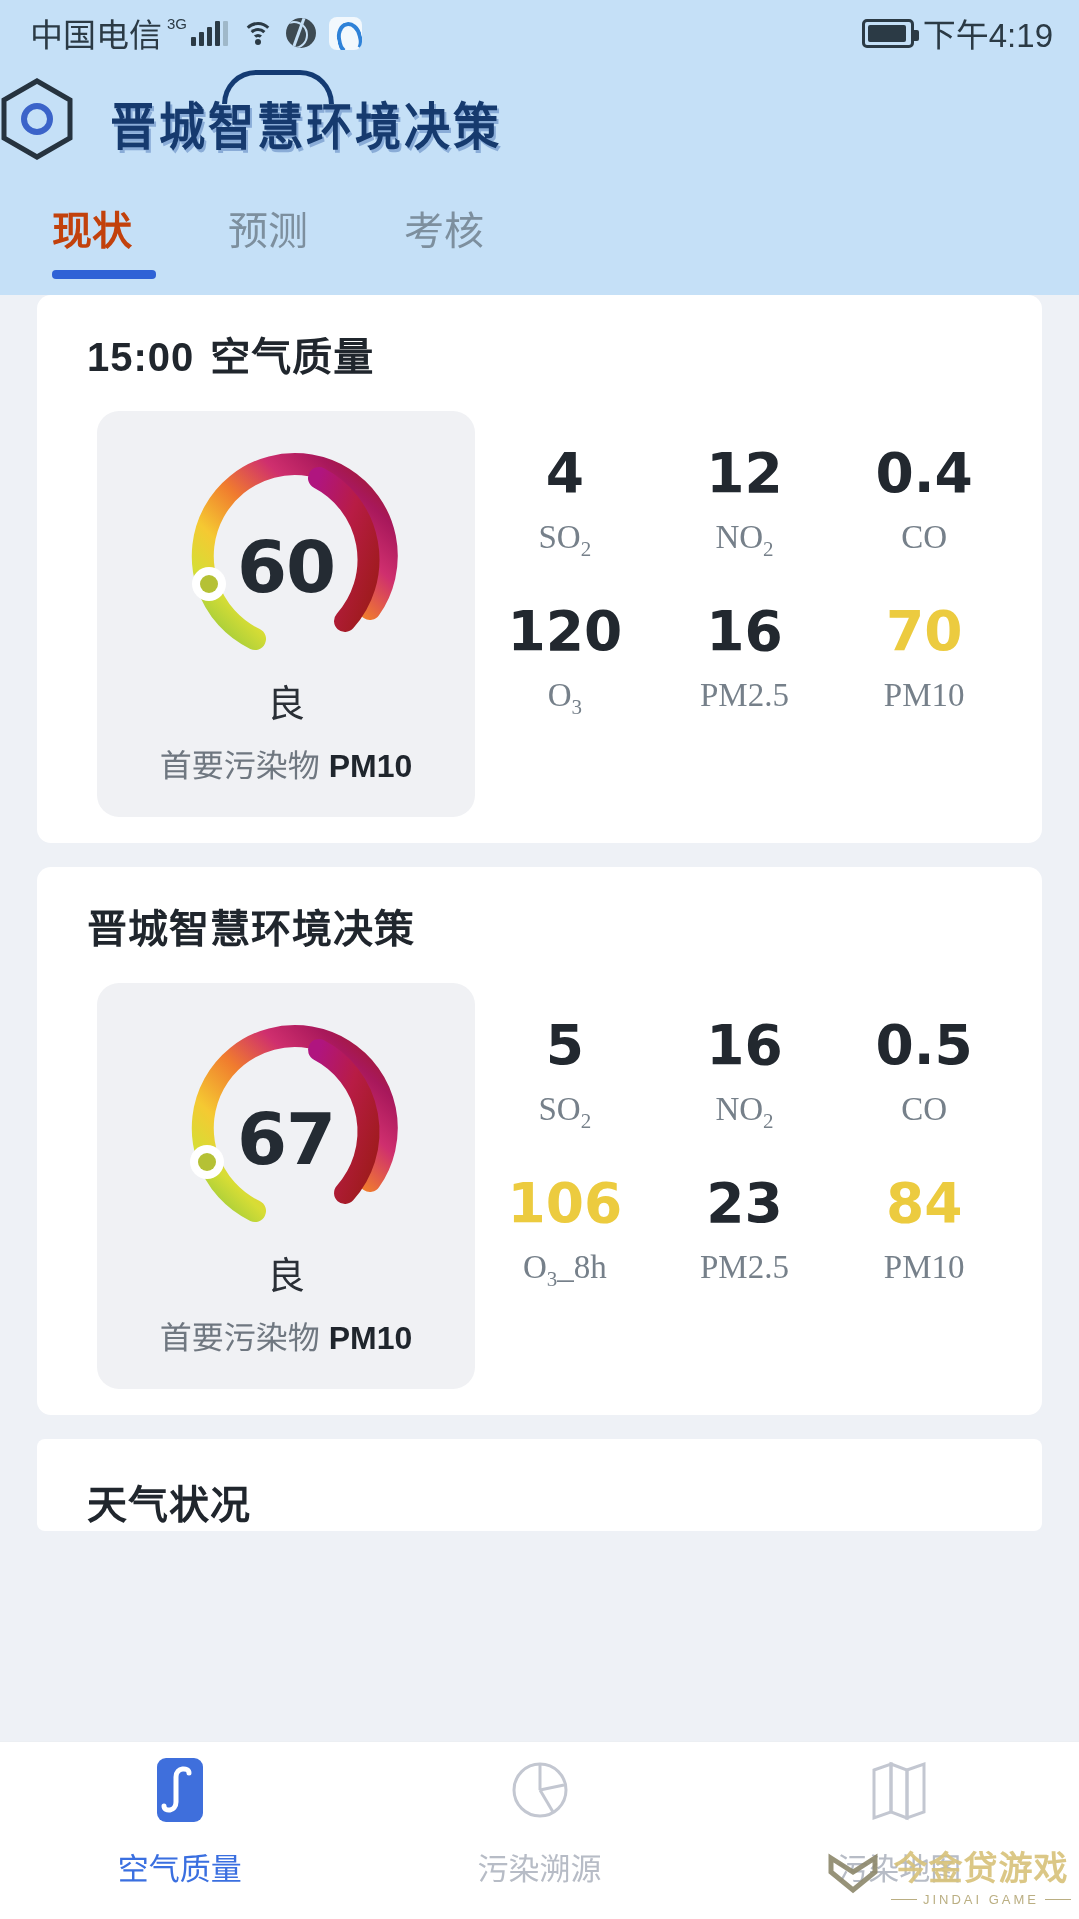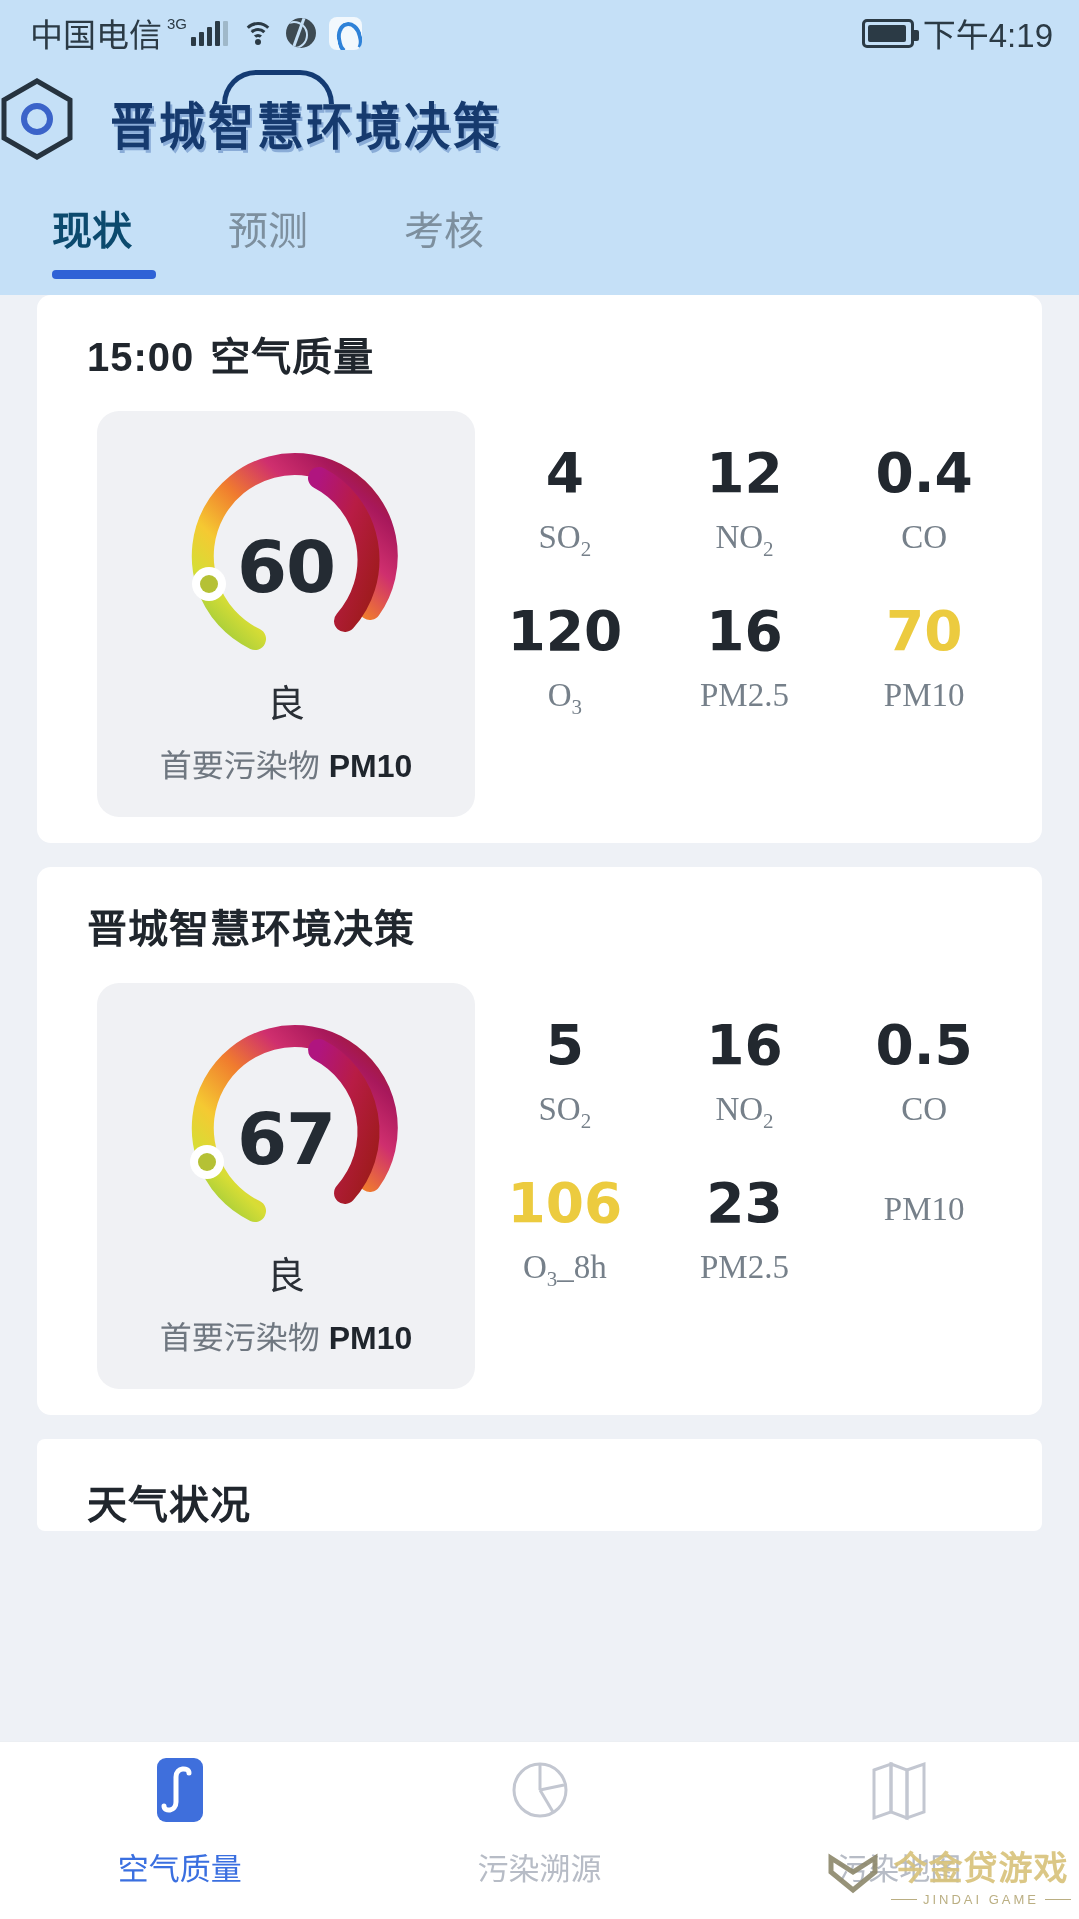--- a/index.html
+++ b/index.html
@@ -81,21 +81,21 @@
     transform:scaleY(1.12);
     transform-origin:left center;
   }
 
   
   #tabs{
     position:absolute; top:185px; left:0; width:1079px; height:110px;
     display:flex; padding-left:52px; gap:96px;
   }
   .tab{ position:relative; font-size:40px; color:#7d8f9e; padding-top:14px; }
-  .tab.active{ color:#0c4a6e; font-weight:bold; }
+  .tab.active{ color:#c2410c; font-weight:bold; }
   .tab .underline{
     position:absolute; left:0px; bottom:16px; width:104px; height:9px;
     background:#2f62d6; border-radius:4px;
   }
 
   
   #body{
     position:absolute; top:295px; left:0; width:1079px; bottom:0;
     background:#eef1f6;
     padding:0 37px;
@@ -359,20 +359,21 @@
           </div>
           <div class="p-cell">
             <div class="p-val warn">106</div>
             <div class="p-lab"><span>O</span><sub>3</sub><span>_8h</span></div>
           </div>
           <div class="p-cell">
             <div class="p-val">23</div>
             <div class="p-lab"><span>PM2.5</span></div>
           </div>
           <div class="p-cell">
+            <div class="p-val warn">84</div>
             <div class="p-lab"><span>PM10</span></div>
           </div>
         </div>
       </div>
     </div>
 
     <div class="partial-card">
       <div class="card-title">天气状况</div>
     </div>
 

